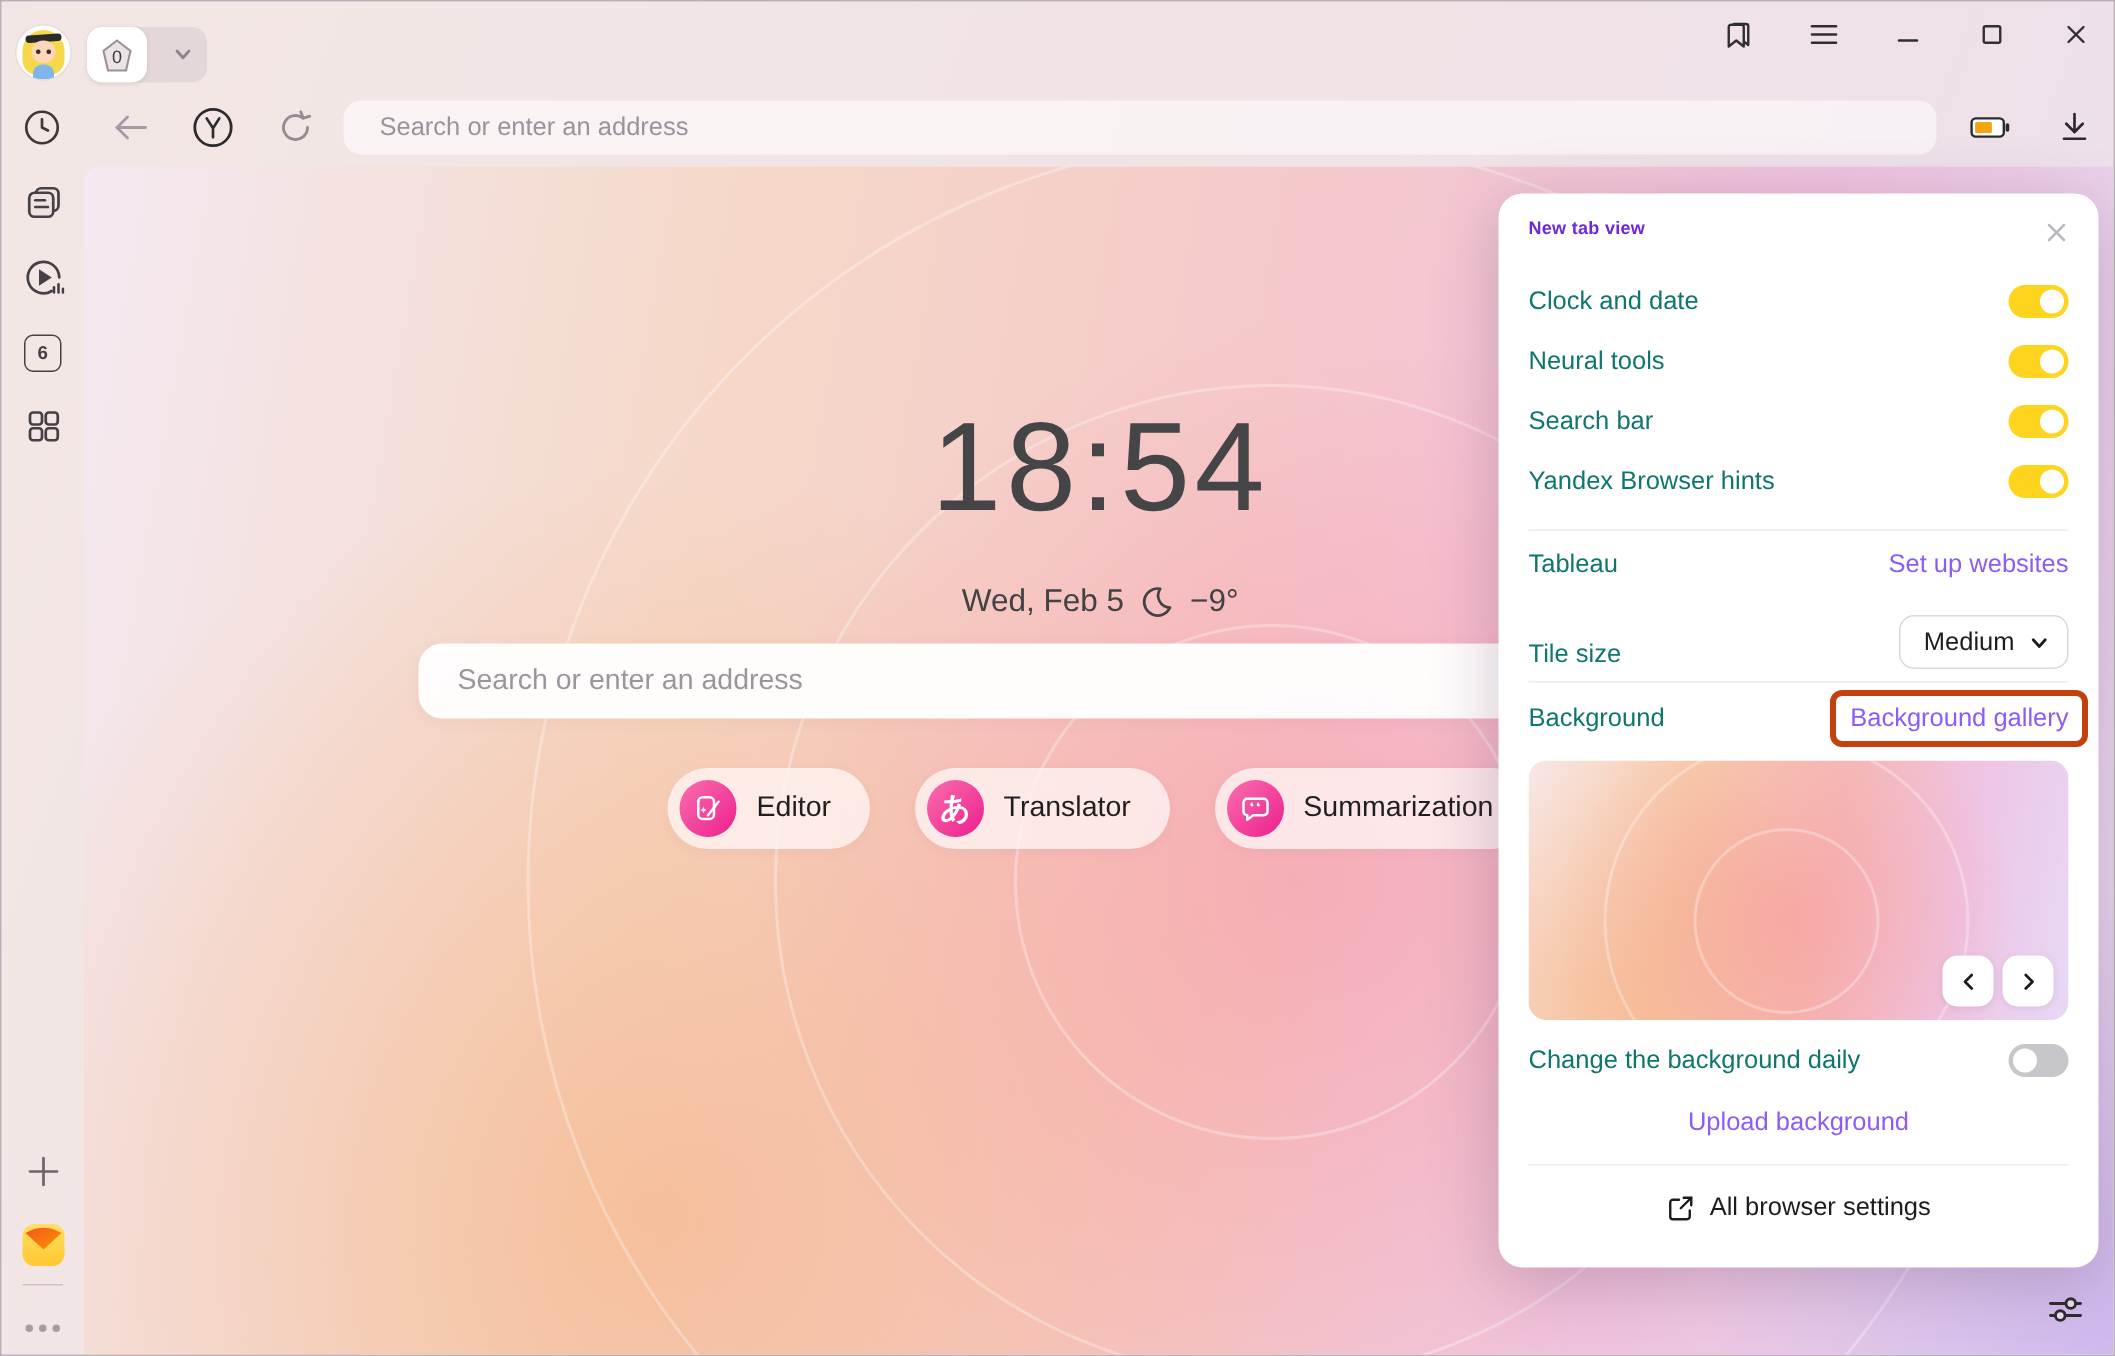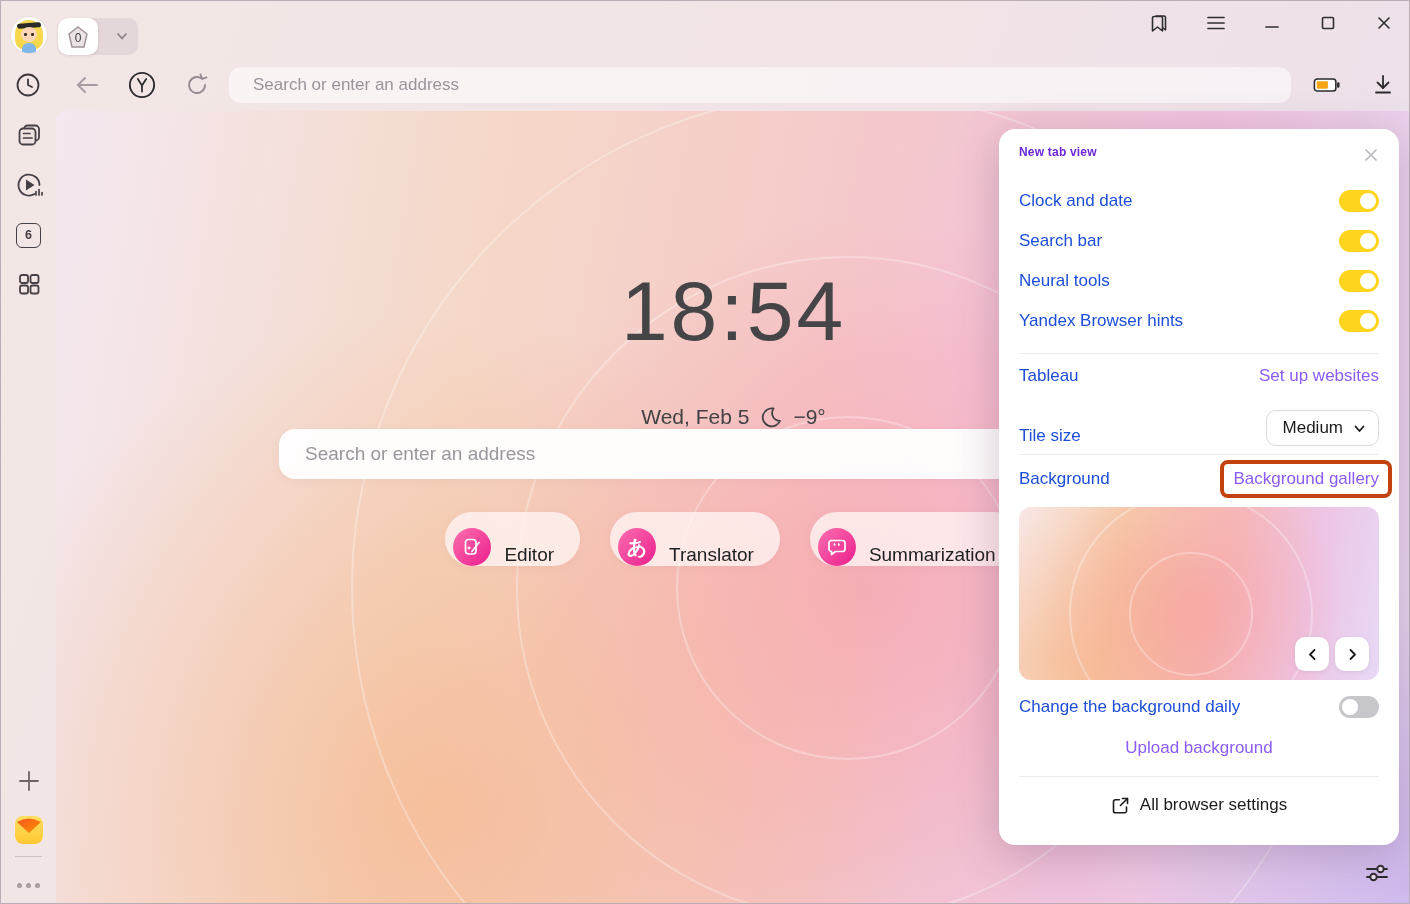--- a/index.html
+++ b/index.html
@@ -51,44 +51,44 @@
       radial-gradient(600px at 60% 60%, rgba(248,152,162,0.55), rgba(248,152,162,0) 62%),
       radial-gradient(520px at 102% 98%, rgba(203,180,236,0.95), rgba(203,180,236,0) 58%),
       linear-gradient(100deg,#f4e9f1 0%,#f5d8c8 30%,#f5c9cb 55%,#efc3df 78%,#e8daf3 100%);
   }
   .ring{position:absolute;border:2px solid rgba(255,255,255,0.30);border-radius:50%;}
   .r1{width:340px;height:340px;left:620px;top:305px;}
   .r2{width:660px;height:660px;left:460px;top:145px;}
   .r3{width:990px;height:990px;left:295px;top:-20px;}
   .clock{position:absolute;left:0;width:1355px;top:152px;text-align:center;
     font-size:84px;font-weight:300;letter-spacing:3px;color:#454547;}
-  .daterow{position:absolute;left:0;width:1355px;top:294px;display:flex;align-items:center;justify-content:center;gap:10px;
+  .daterow{position:absolute;left:0;width:1355px;top:278px;display:flex;align-items:center;justify-content:center;gap:10px;
     font-size:21px;color:#424244;}
   .searchpill{position:absolute;left:223px;top:318px;width:854px;height:50px;border-radius:16px;
     background:rgba(255,255,255,0.95);box-shadow:0 2px 10px rgba(120,80,90,0.06);display:flex;align-items:center;}
   .searchpill input{border:none;outline:none;background:transparent;width:100%;
     font-family:"Liberation Sans",sans-serif;font-size:19px;color:#4c474d;padding:0 26px;}
   .searchpill input::placeholder{color:#9b969d;}
   .nrow{position:absolute;left:0;width:1355px;top:401px;display:flex;justify-content:center;gap:30px;}
-  .npill{height:54px;border-radius:27px;background:rgba(255,244,242,0.80);display:flex;align-items:flex-end;
+  .npill{height:54px;border-radius:27px;background:rgba(255,244,242,0.80);display:flex;align-items:center;
     padding:0 26px 0 8px;gap:13px;box-shadow:0 2px 8px rgba(150,90,110,0.06);}
   .ncirc{width:38px;height:38px;border-radius:50%;background:linear-gradient(135deg,#fb6fae 0%,#ec1e8e 100%);
     display:flex;align-items:center;justify-content:center;color:#fff;}
   .nlabel{font-size:19px;color:#1f1f21;}
   .aGlyph{font-size:20px;font-weight:700;line-height:1;}
   .pagesettings{position:absolute;right:18px;bottom:16px;width:28px;height:28px;display:flex;align-items:center;justify-content:center;}
   
   .panel{position:absolute;left:998px;top:128px;width:400px;height:716px;background:#ffffff;border-radius:16px;
     box-shadow:0 10px 44px rgba(95,60,95,0.28);box-sizing:border-box;padding:16px 20px 0;}
   .ptitle-row{height:36px;display:flex;align-items:flex-start;justify-content:space-between;}
   .ptitle{font-size:12px;font-weight:700;color:#6d28d9;letter-spacing:0.2px;}
   .pclose{color:#b9b9bf;margin-top:2px;}
   .prow{display:flex;align-items:center;justify-content:space-between;}
   .trow{height:40px;}
-  .plabel{font-size:17px;color:#1d4ed8;}
+  .plabel{font-size:17px;color:#0f766e;}
   .toggle{width:40px;height:22px;border-radius:11px;position:relative;}
   .toggle.on{background:#ffd41f;}
   .toggle.off{background:#c7c7cb;}
   .toggle .knob{position:absolute;top:3px;width:16px;height:16px;border-radius:50%;background:#fff;}
   .toggle.on .knob{right:3px;}
   .toggle.off .knob{left:3px;}
   .pdivider{height:1px;background:#ececee;margin-top:12px;}
   .tableau-row{height:44px;}
   .tile-row{height:48px;align-items:flex-end;}
   .bg-row{height:48px;}
@@ -344,27 +344,27 @@
       </span>
     </div>
 
     <div class="prow trow">
       <span class="plabel">Clock and date</span>
       <span class="toggle on">
           <span class="knob"></span>
         </span>
     </div>
     <div class="prow trow">
-      <span class="plabel">Search bar</span>
+      <span class="plabel">Neural tools</span>
       <span class="toggle on">
           <span class="knob"></span>
         </span>
     </div>
     <div class="prow trow">
-      <span class="plabel">Neural tools</span>
+      <span class="plabel">Search bar</span>
       <span class="toggle on">
           <span class="knob"></span>
         </span>
     </div>
     <div class="prow trow">
       <span class="plabel">Yandex Browser hints</span>
       <span class="toggle on">
           <span class="knob"></span>
         </span>
     </div>

